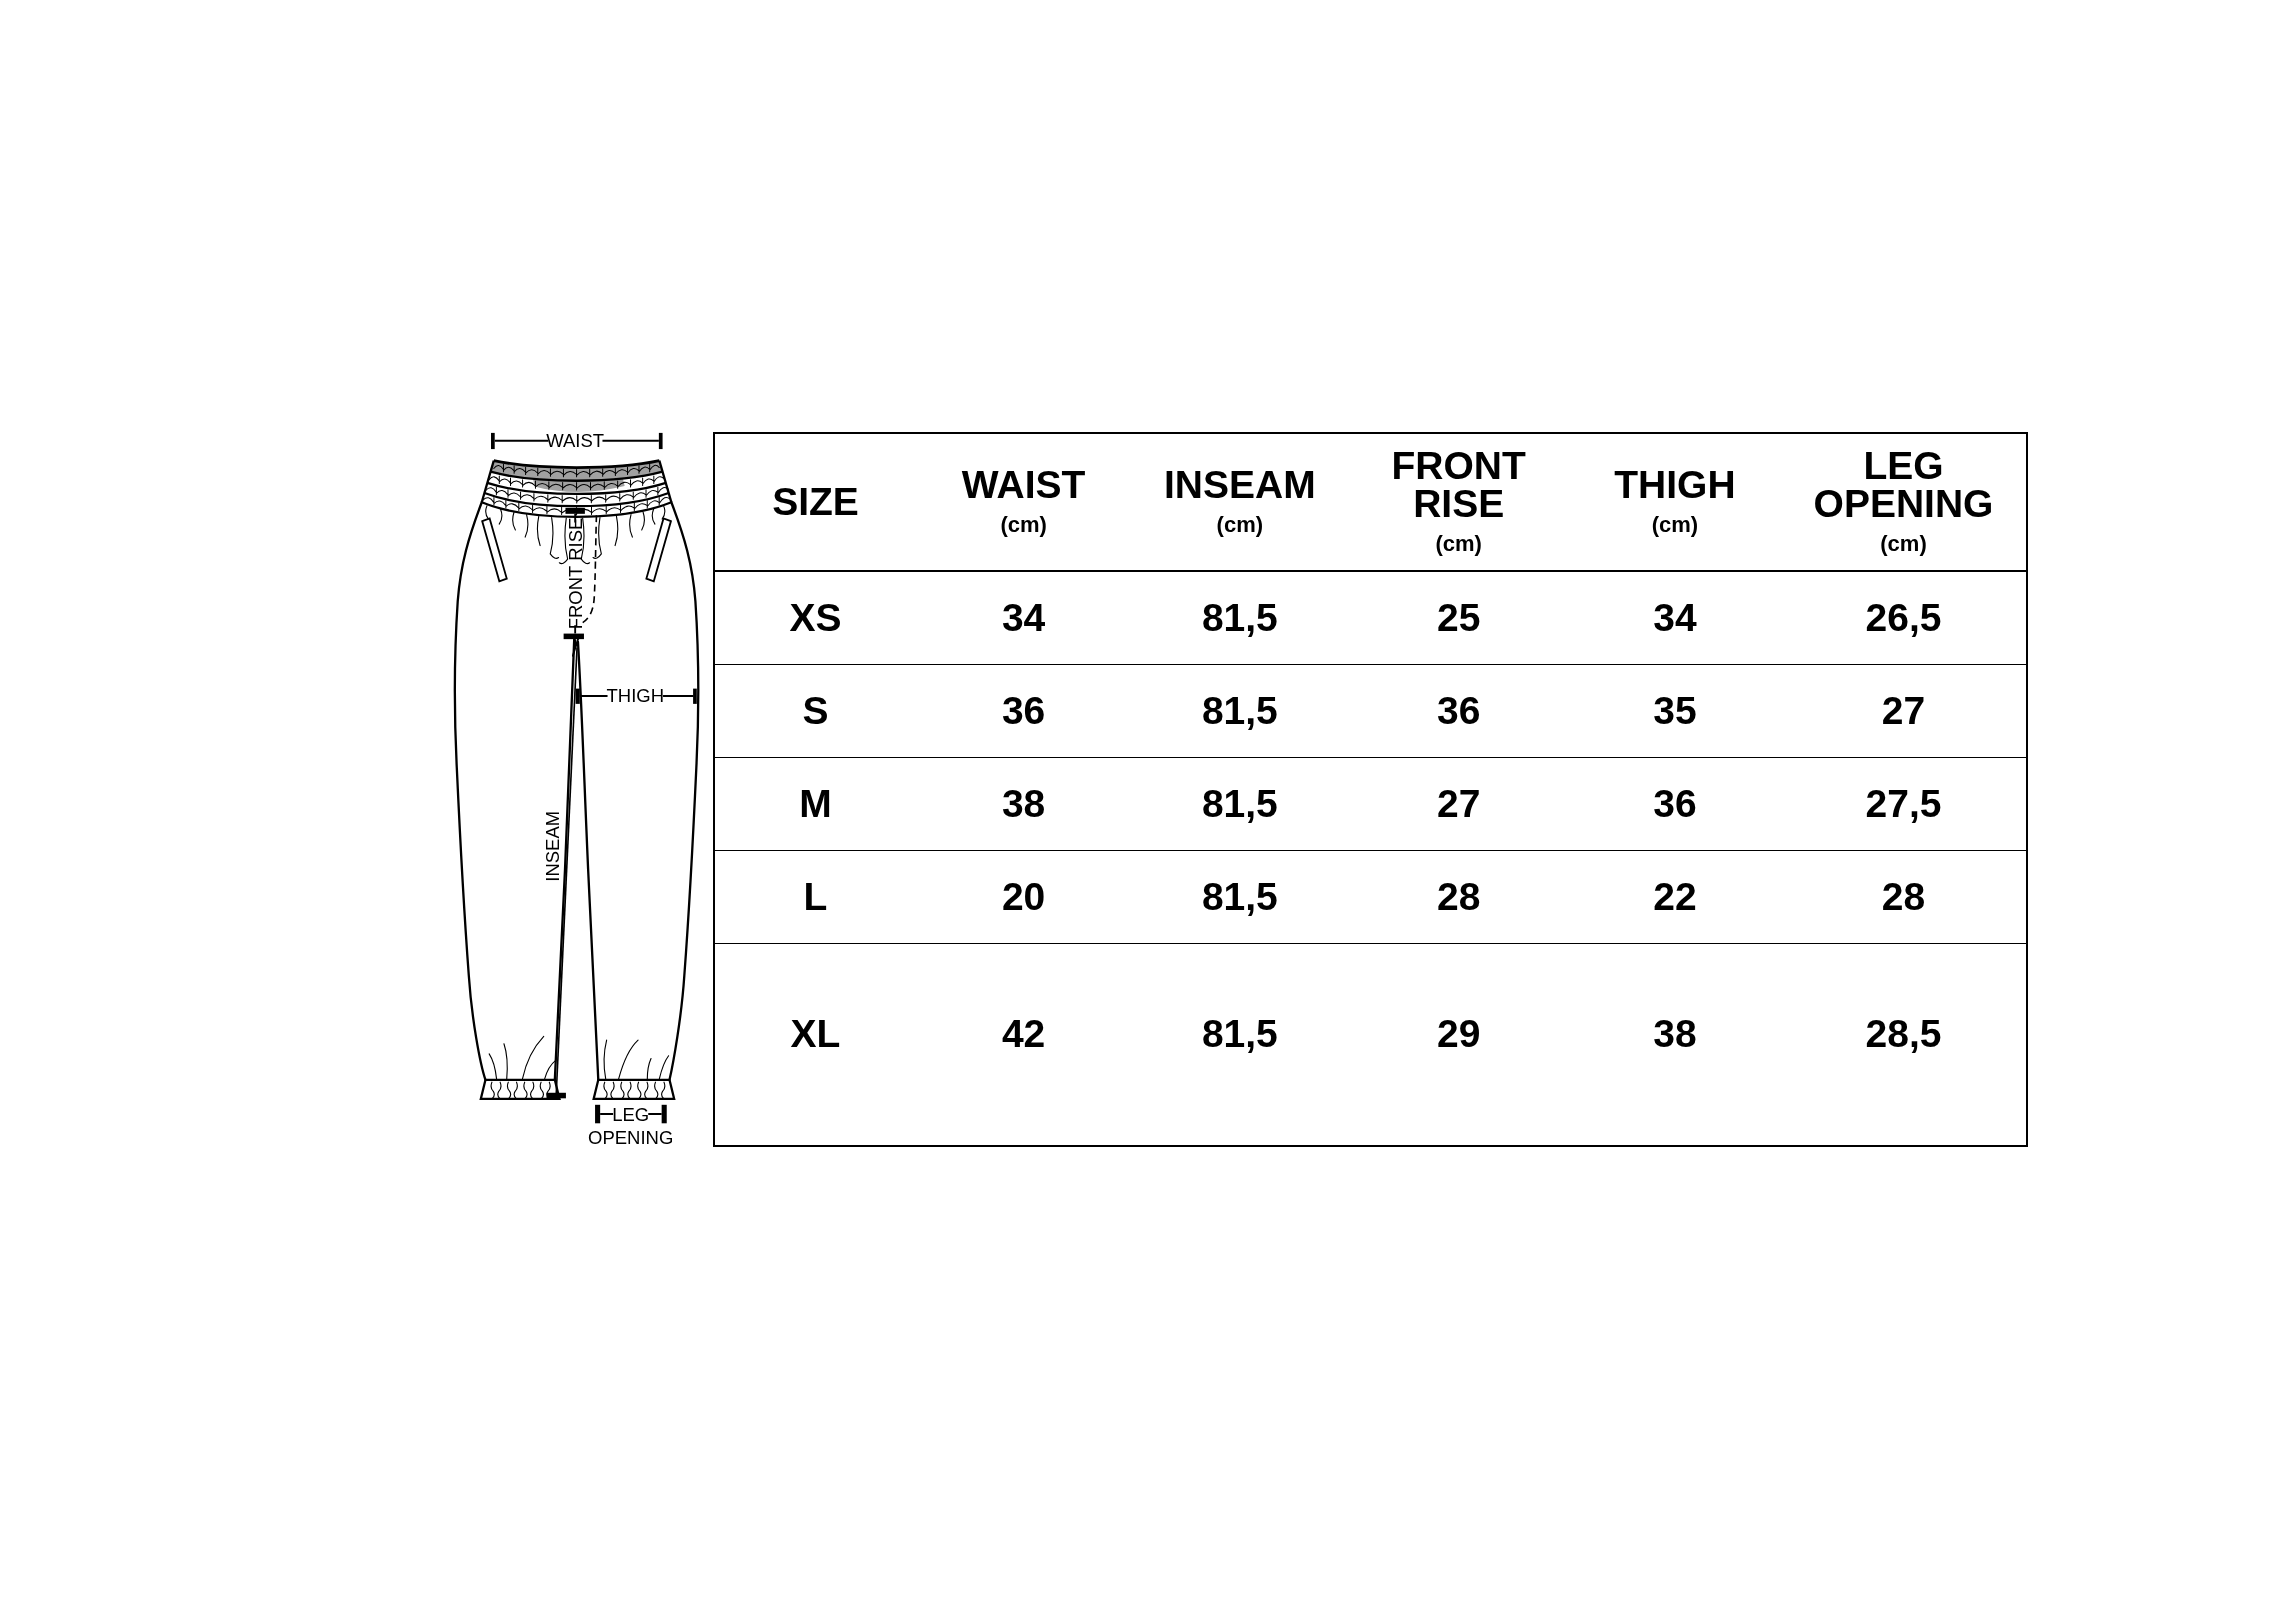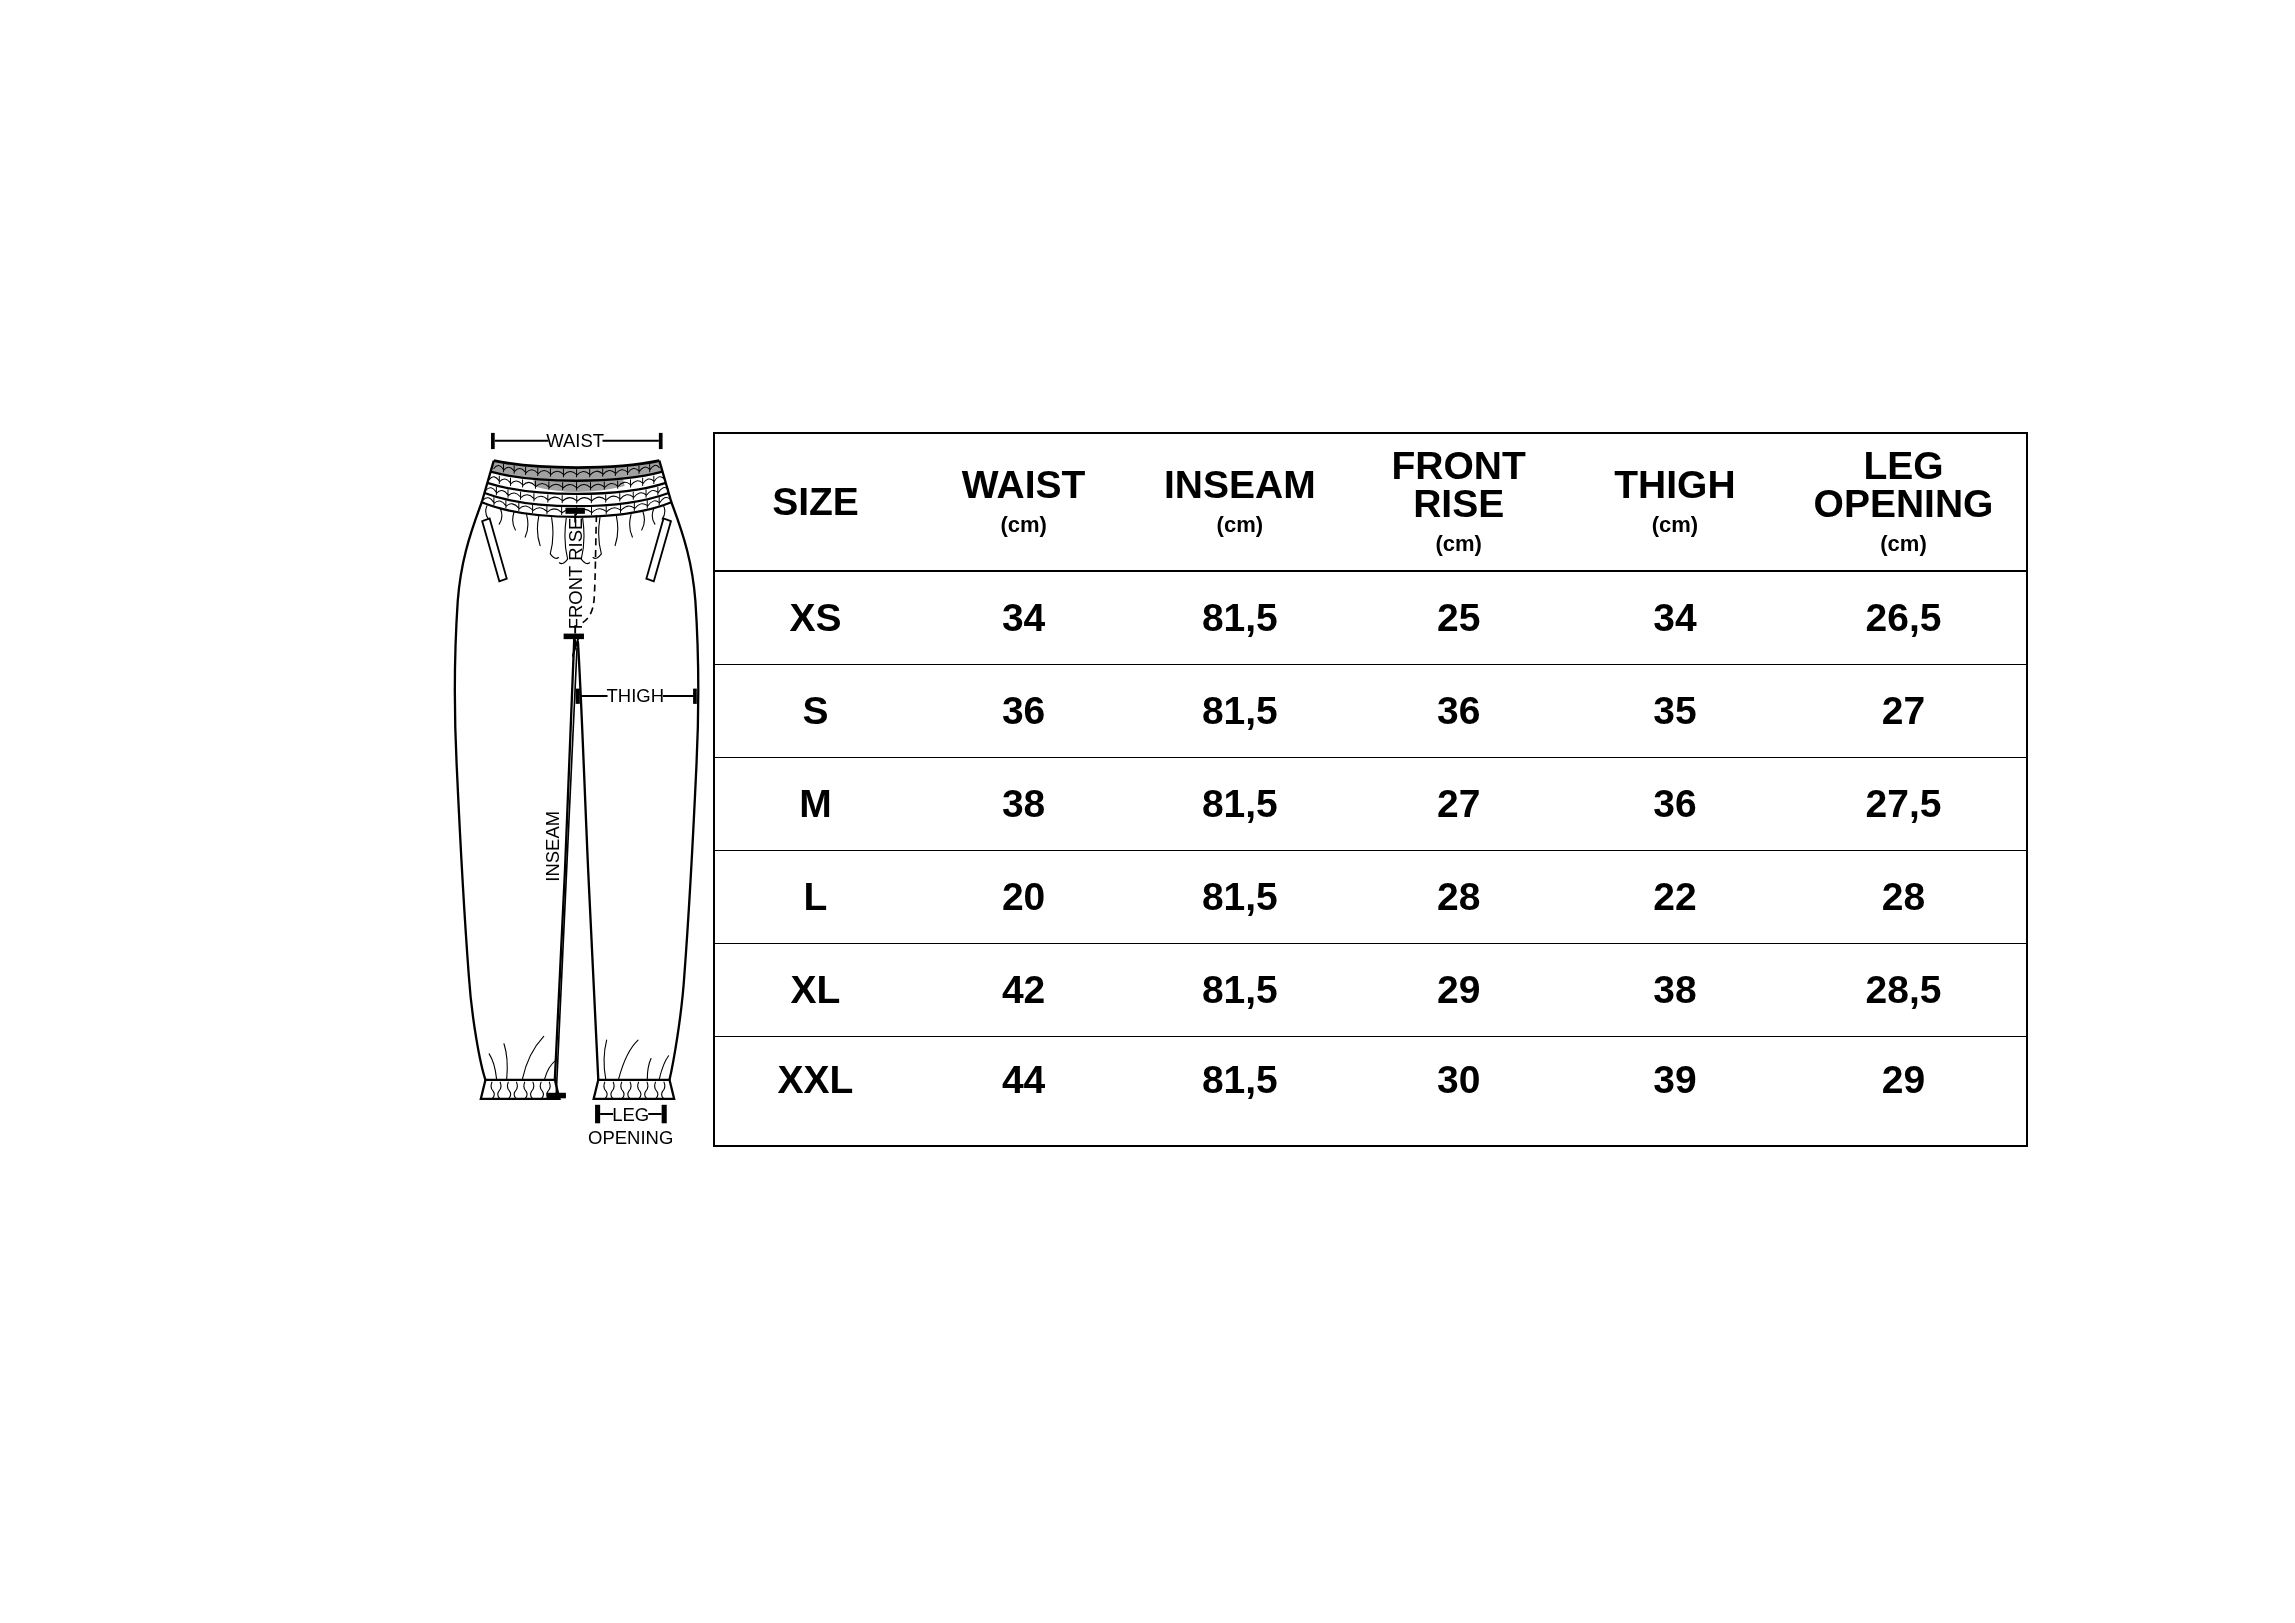--- a/index.html
+++ b/index.html
@@ -206,26 +206,18 @@
             <td>28</td>
           </tr>
           <tr>
             <td>XL</td>
             <td>42</td>
             <td>81,5</td>
             <td>29</td>
             <td>38</td>
             <td>28,5</td>
           </tr>
-          <tr>
-            <td>XXL</td>
-            <td>44</td>
-            <td>81,5</td>
-            <td>30</td>
-            <td>39</td>
-            <td>29</td>
-          </tr>
         </tbody>
     </table>
   </div>
 
 </div>
 
 
 </body></html>

